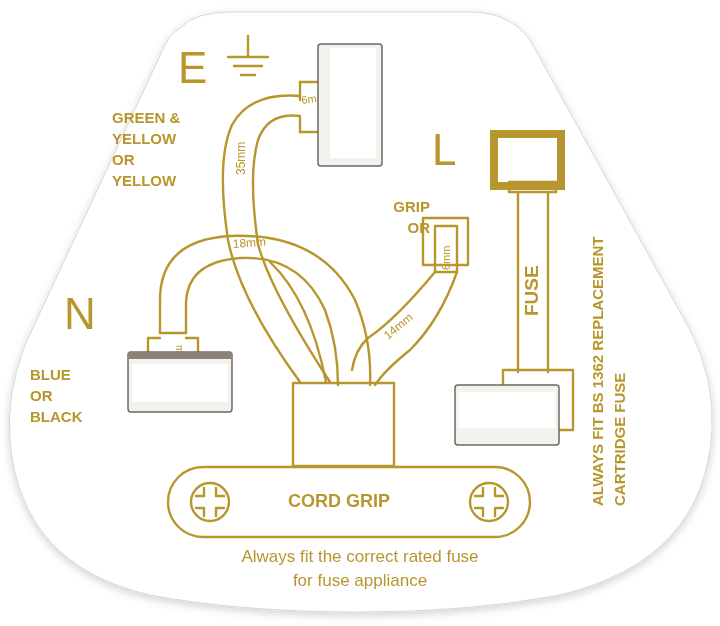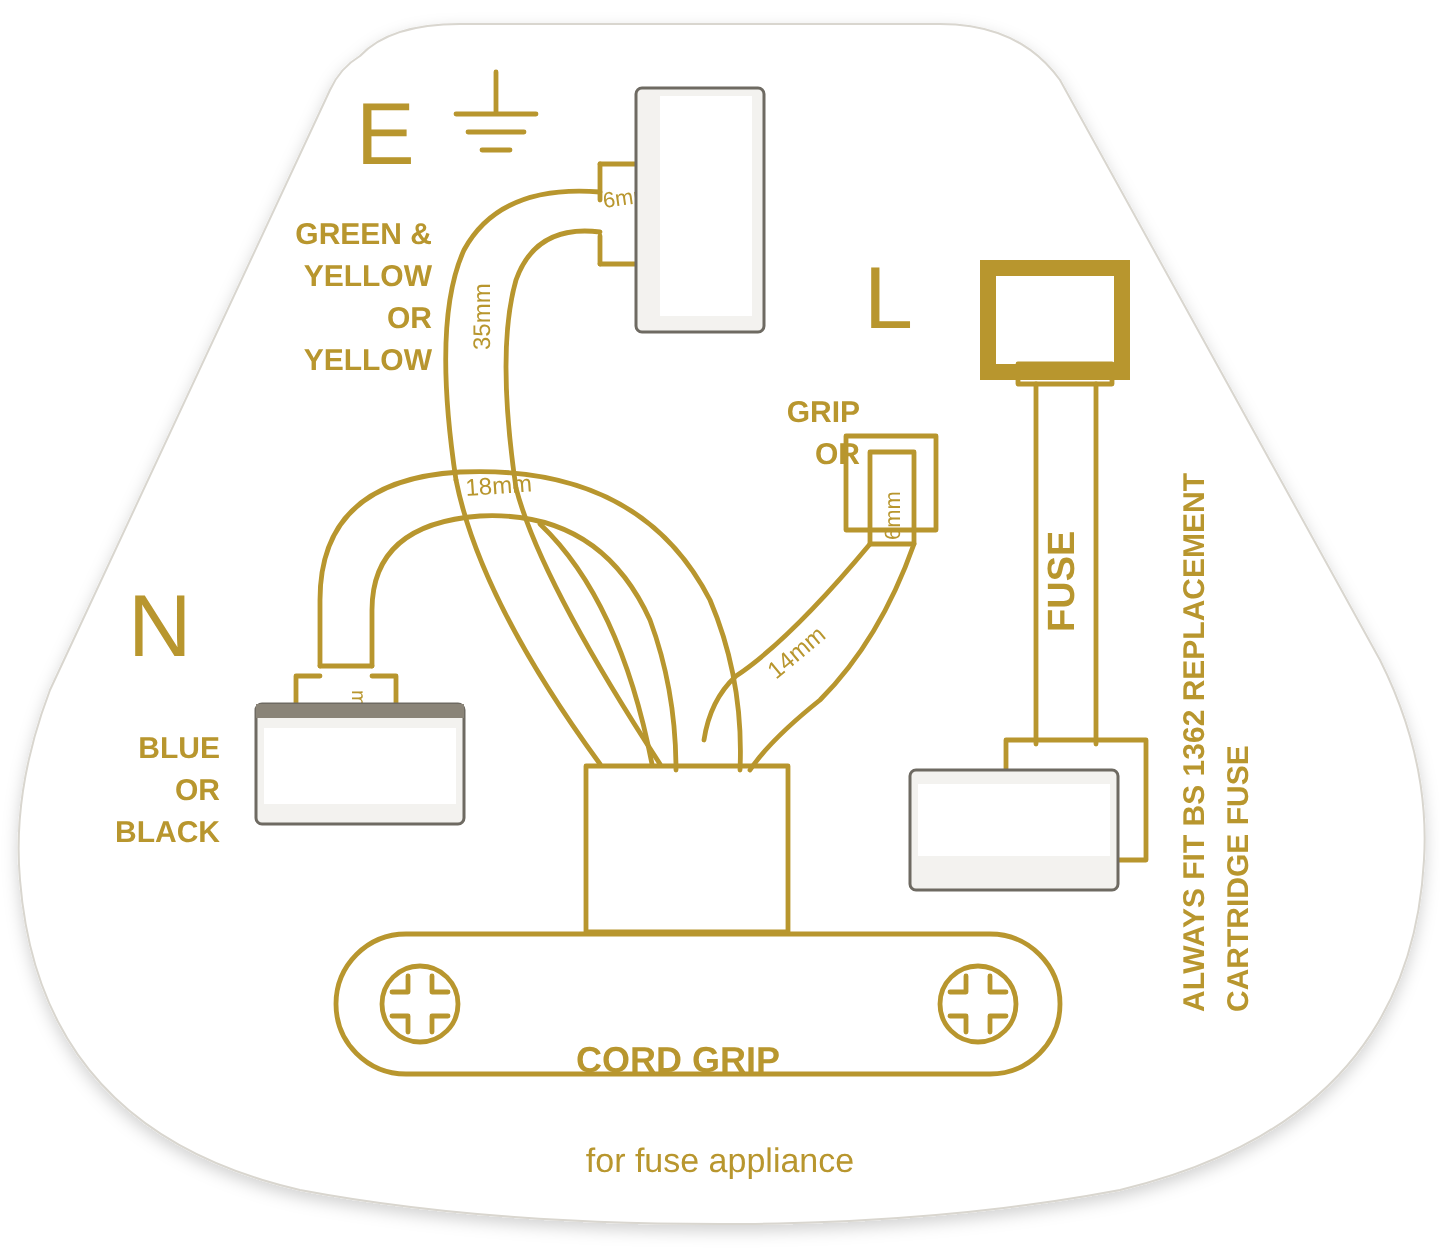--- a/index.html
+++ b/index.html
@@ -1,21 +1,21 @@
 <!DOCTYPE html>
 <html><head>
   <meta charset="utf-8">
   <style>
     html, body { margin: 0; padding: 0; background: #ffffff; }
     body { width: 720px; height: 626px; overflow: hidden; position: relative; font-family: "Liberation Sans", sans-serif; }
     #stage { position: absolute; left: 0; top: 0; width: 720px; height: 626px; }
     svg { position: absolute; left: 0; top: 0; }
     .lbl { position: absolute; color: #b8962e; font-family: "Liberation Sans", sans-serif; font-weight: bold; white-space: nowrap; line-height: 1; }
     .lbl-big { font-size: 44px; font-weight: normal; }
-    .lbl-col { font-size: 15px; text-align: right; line-height: 21px; }
+    .lbl-col { font-size: 15px; text-align: left; line-height: 21px; }
     .rot { transform-origin: left top; }
     .footer { position: absolute; left: 0; width: 720px; text-align: center; color: #b8962e; font-size: 17px; line-height: 22px; font-family: "Liberation Sans", sans-serif; }
   </style>
 </head>
 <body>
 
 <div id="stage">
   <svg width="720" height="626" viewBox="0 0 720 626">
     <defs>
       <filter id="sh" x="-10%" y="-10%" width="120%" height="120%">
@@ -125,16 +125,17 @@
     <div>BLUE</div>
     <div>OR</div>
     <div>BLACK</div>
   </div>
 
   <div class="lbl rot" style="left:522px;top:316px;font-size:19px;transform:rotate(-90deg);">FUSE</div>
 
   <div class="lbl rot" style="left:590px;top:506px;font-size:15px;transform:rotate(-90deg);">ALWAYS FIT BS 1362 REPLACEMENT</div>
   <div class="lbl rot" style="left:612px;top:506px;font-size:15px;transform:rotate(-90deg);">CARTRIDGE FUSE</div>
 
-  <div class="lbl" style="left:288px;top:492px;font-size:18px;margin-top:29px;">CORD GRIP</div>
+  <div class="lbl" style="left:288px;top:492px;font-size:18px;">CORD GRIP</div>
 
+  <div class="footer" style="top:546px;">Always fit the correct rated fuse</div>
   <div class="footer" style="top:570px;">for fuse appliance</div>
 </div>
 
 </body></html>

